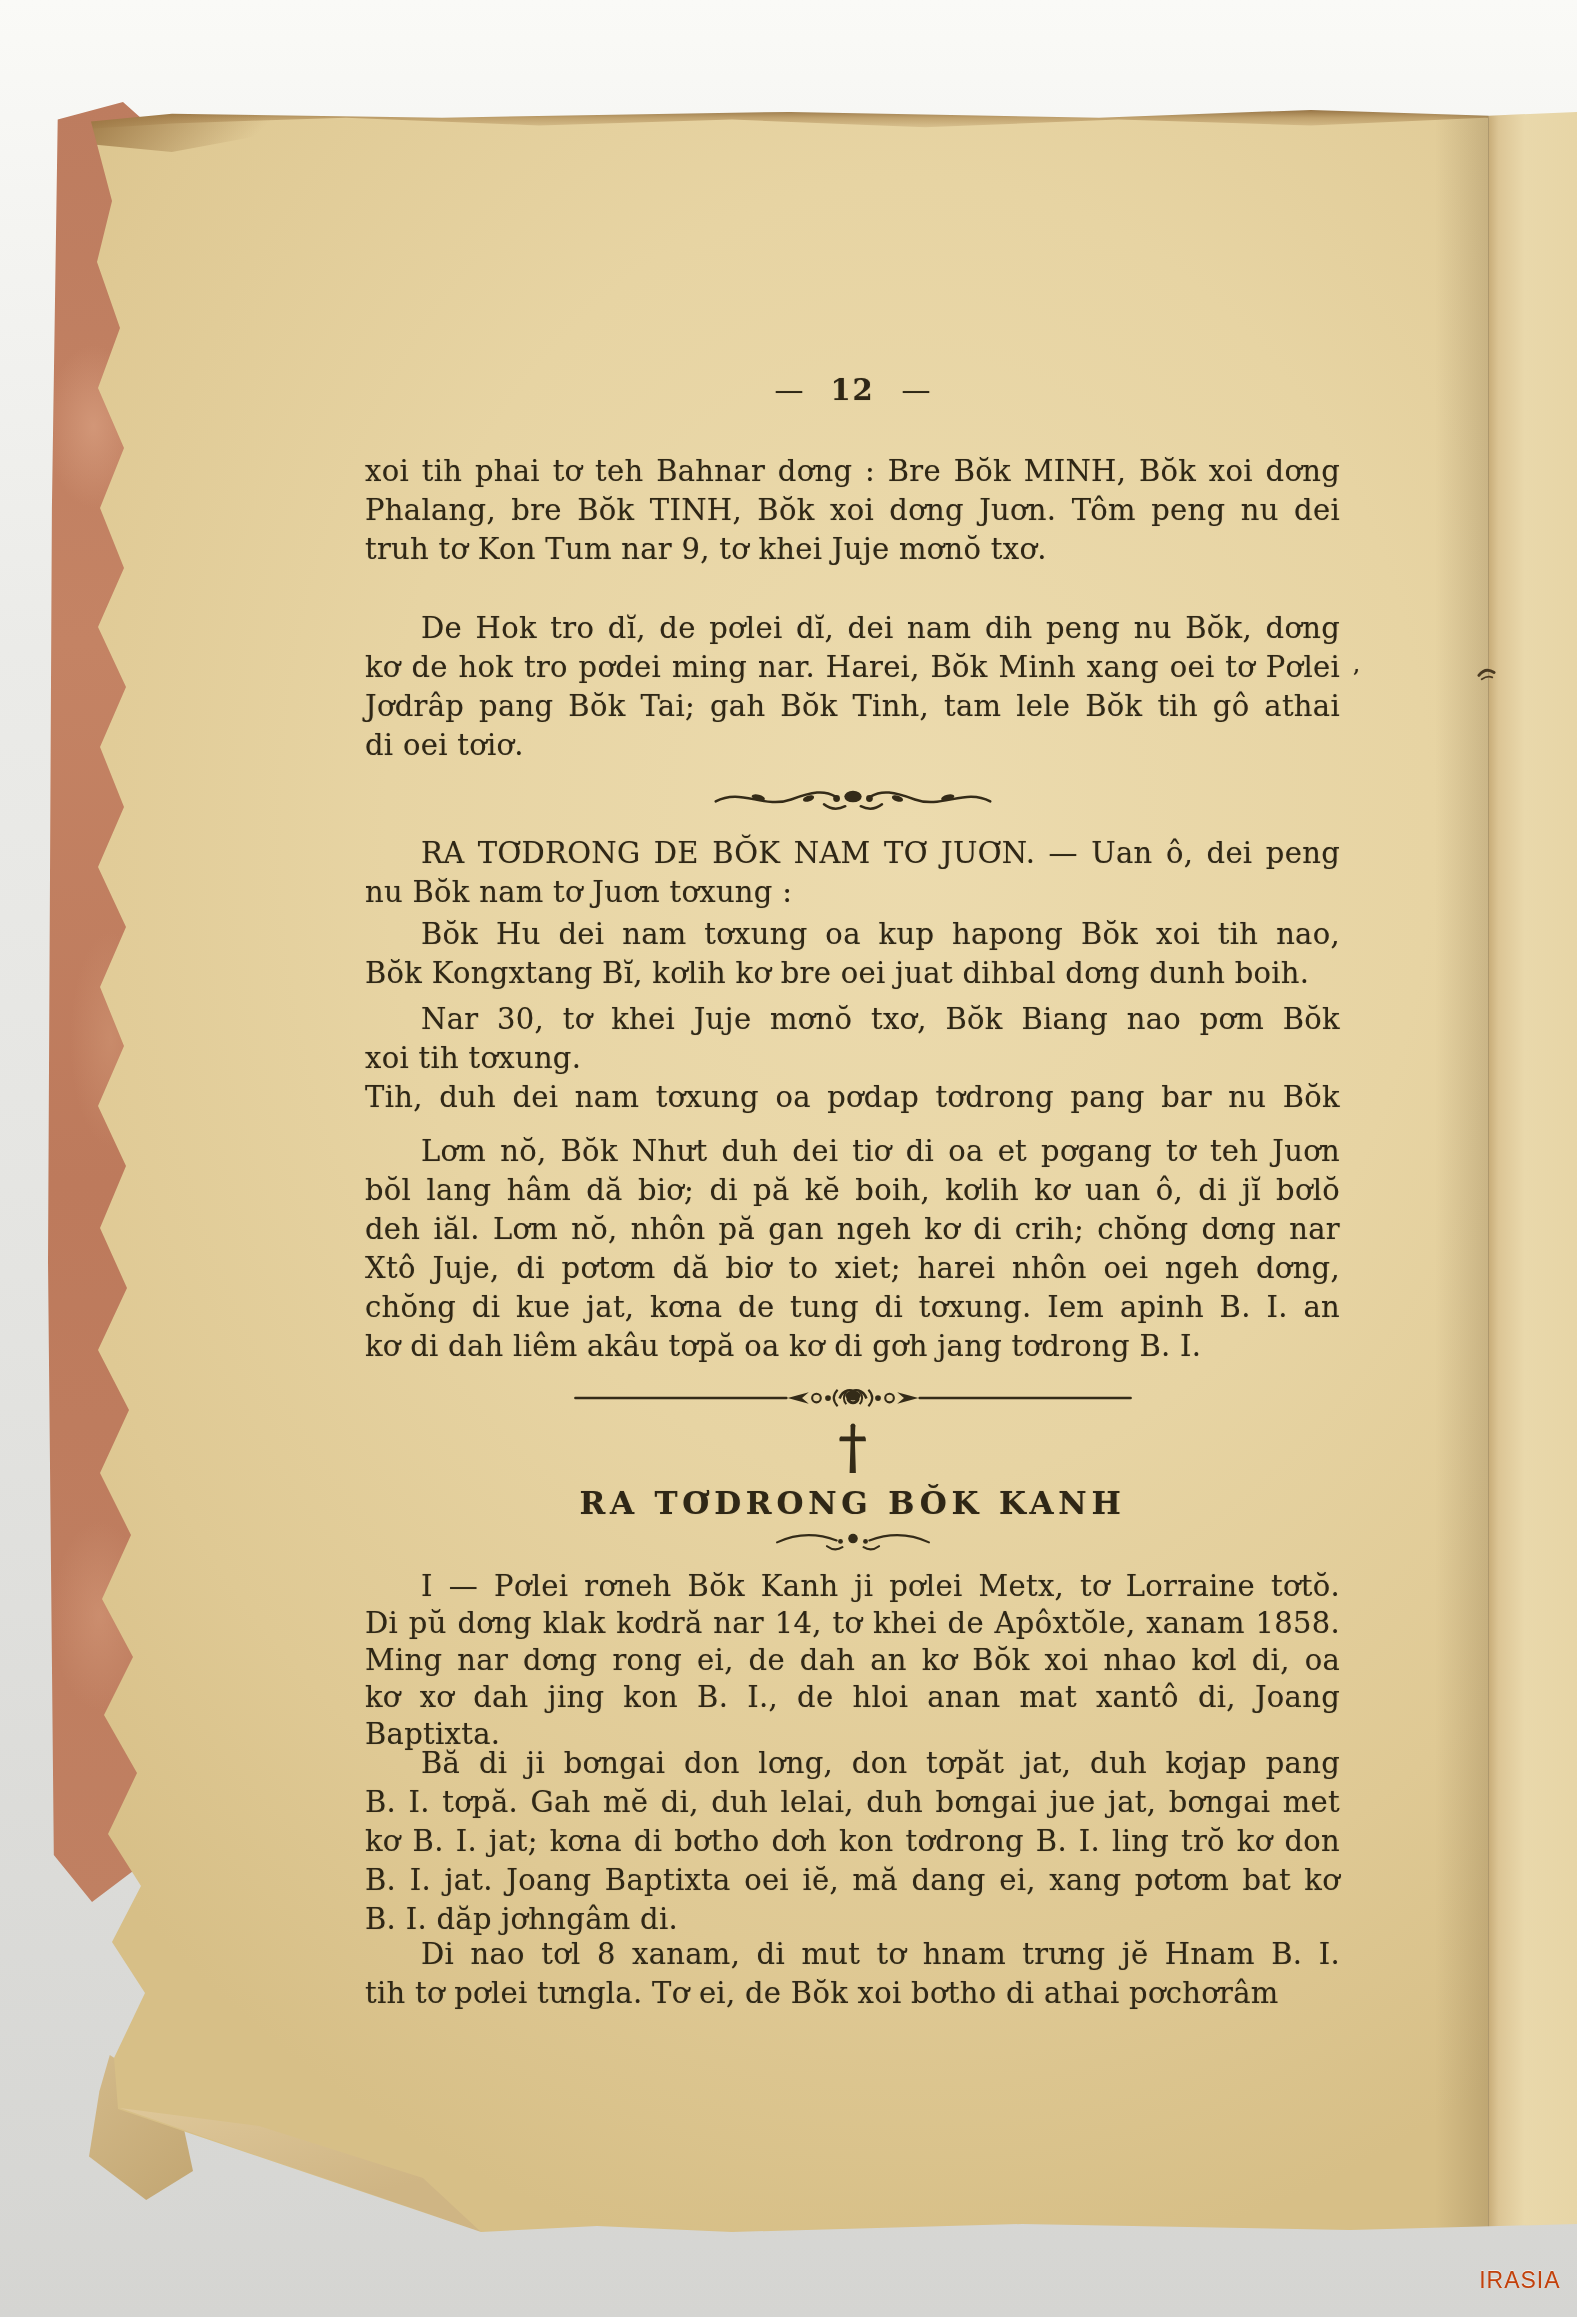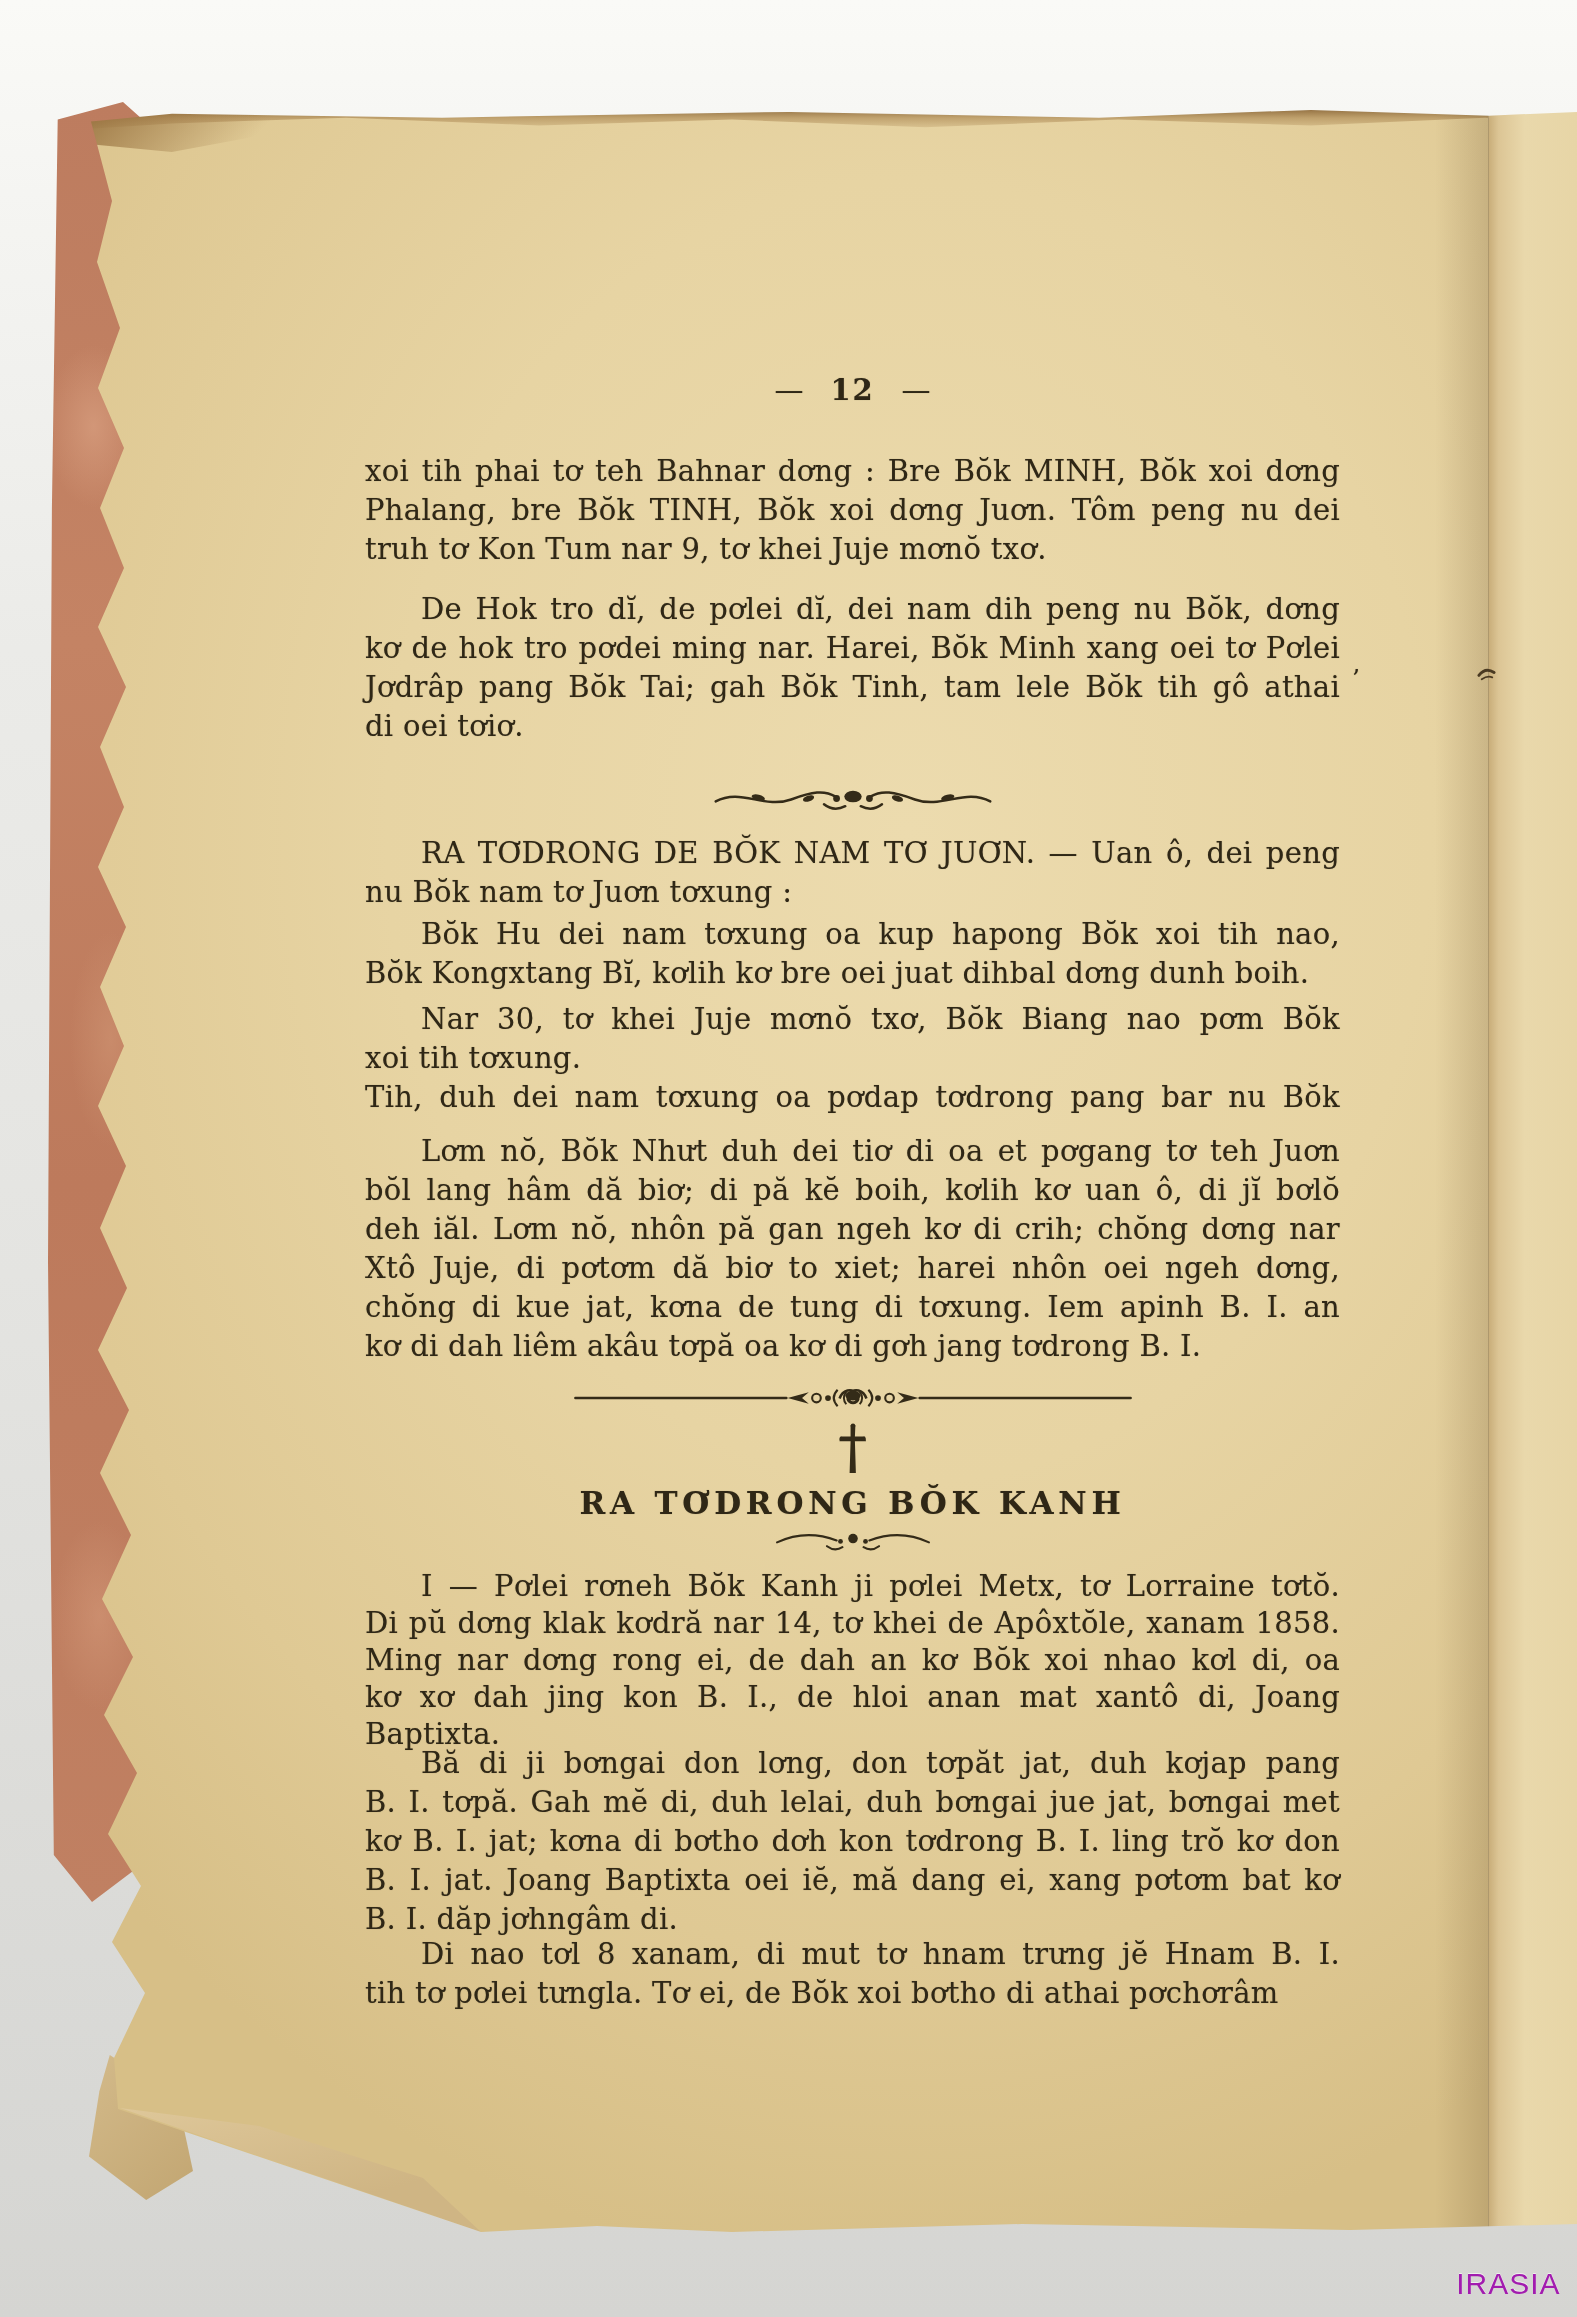--- a/index.html
+++ b/index.html
@@ -51,21 +51,21 @@
   .lh38 .ln{line-height:37px;}
   .j{text-align:justify;text-align-last:justify;}
   .last{text-align:left;text-align-last:left;}
   .in{padding-left:56px;}
   .pageno{display:flex;justify-content:center;align-items:center;gap:27px;font-size:29px;}
   .pageno .num{font-weight:bold;letter-spacing:1.9px;text-align:right;}
   .centered{display:flex;justify-content:center;}
   .heading{font-size:31px;letter-spacing:4.8px;text-align:center;font-weight:bold;}
   .mark{position:absolute;font-size:25px;}
   .watermark{position:absolute;right:17.4px;top:2267px;font-family:"Liberation Sans","DejaVu Sans",sans-serif;
-    font-size:30px;color:#a21caf;letter-spacing:1px;z-index:6;text-shadow:0 -1px 0 rgba(255,255,255,.6);}
+    font-size:23px;color:#c2410c;letter-spacing:1px;z-index:6;text-shadow:0 -1px 0 rgba(255,255,255,.6);}
   svg{display:block;}
 </style>
 </head>
 <body>
 
 <div class="frame">
   <div class="backdrop"></div>
 
   <div class="red-strip"></div>
   <div class="shard"></div>
@@ -91,21 +91,21 @@
       <span class="num">12</span>
       <span>—</span>
     </div>
 
     <div class="block" style="top:452px;">
       <div class="ln j">xoi tih phai tơ teh Bahnar dơng : Bre Bŏk MINH, Bŏk xoi dơng</div>
       <div class="ln j">Phalang, bre Bŏk TINH, Bŏk xoi dơng Juơn. Tôm peng nu dei</div>
       <div class="ln last">truh tơ Kon Tum nar 9, tơ khei Juje mơnŏ txơ.</div>
     </div>
 
-    <div class="block" style="top:590px;">
+    <div class="block" style="top:609px;">
       <div class="ln j in">De Hok tro dĭ, de pơlei dĭ, dei nam dih peng nu Bŏk, dơng</div>
       <div class="ln j">kơ de hok tro pơdei ming nar. Harei, Bŏk Minh xang oei tơ Pơlei</div>
       <div class="ln j">Jơdrâp pang Bŏk Tai; gah Bŏk Tinh, tam lele Bŏk tih gô athai</div>
       <div class="ln last">di oei tơiơ.</div>
     </div>
 
     <div class="block centered" style="top:782px;">
       <svg width="290" height="33" viewBox="0 0 300 34">
         <g stroke="#342b18" fill="none" stroke-width="2.6" stroke-linecap="round">
           <path d="M8,20 C34,6 58,28 86,18 C108,10 120,8 132,15"></path>

